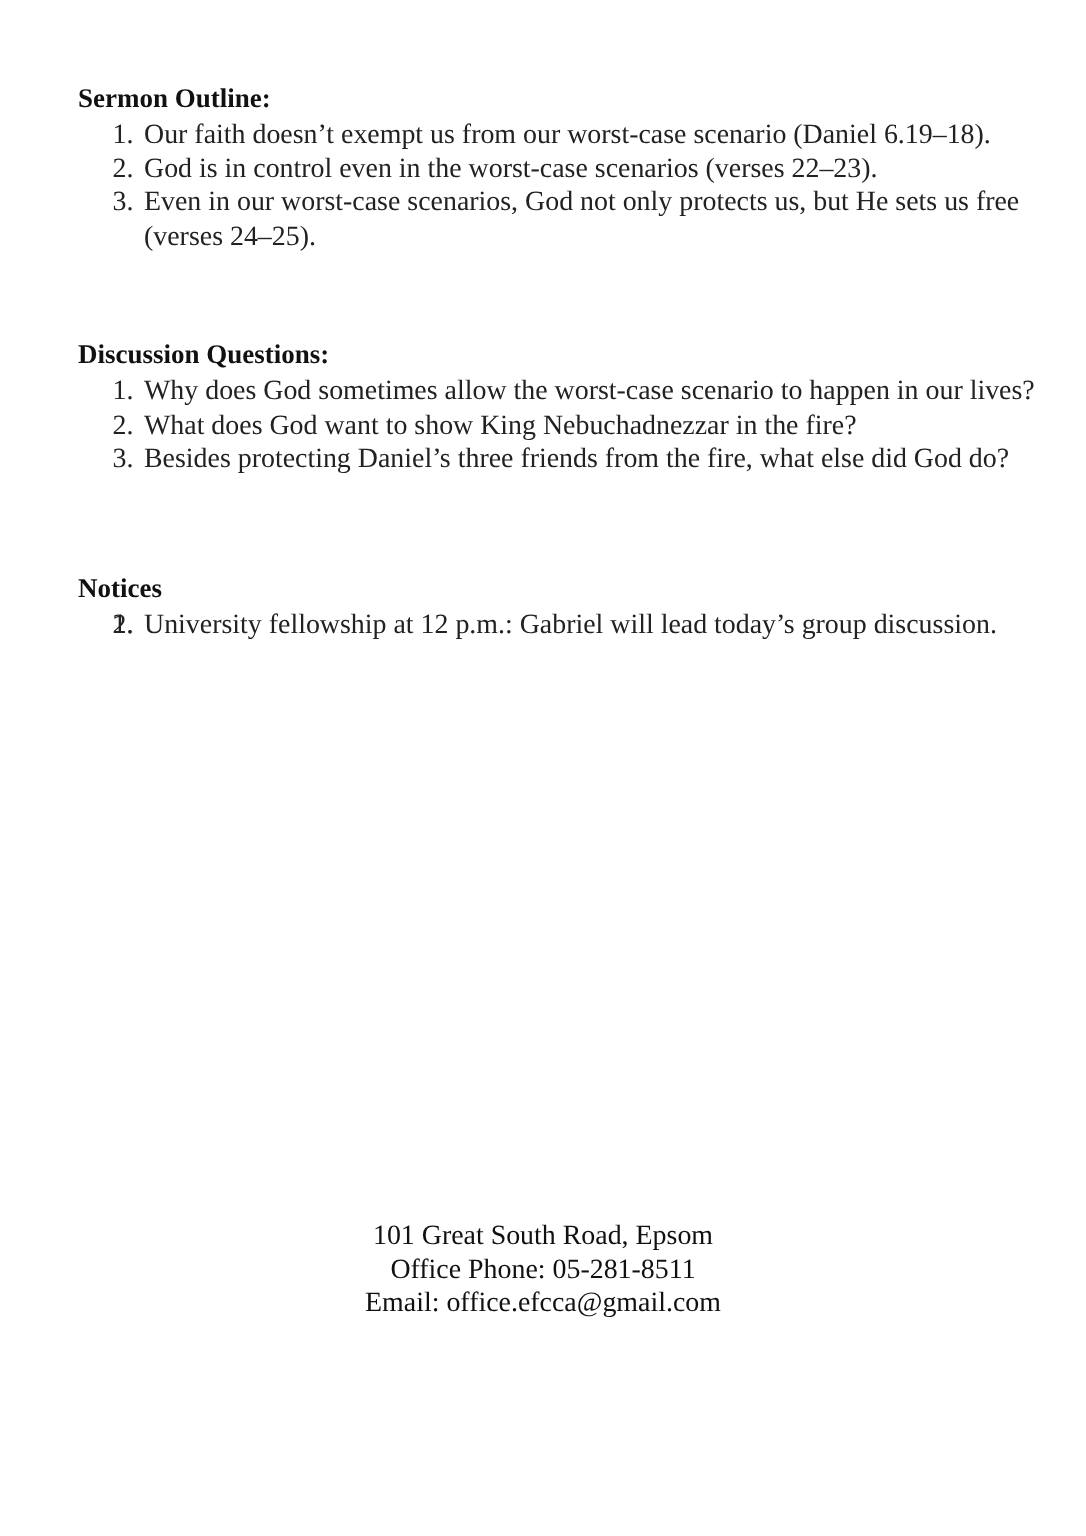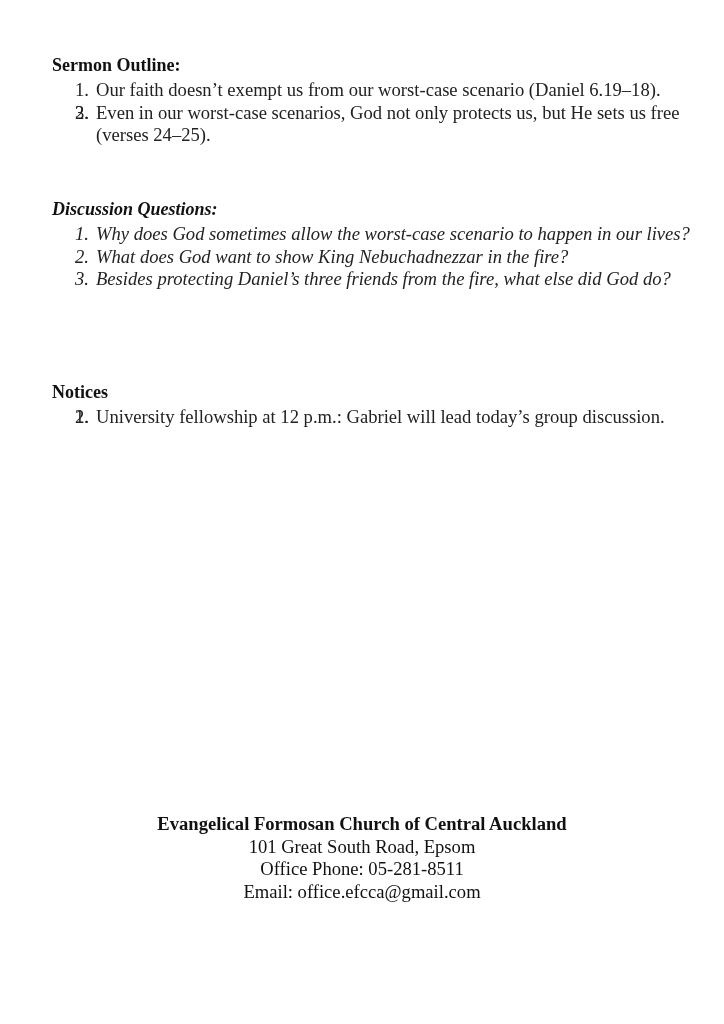--- a/index.html
+++ b/index.html
@@ -4,21 +4,21 @@
   <style>
     html, body { margin: 0; padding: 0; background: #ffffff; }
     body {
       width: 724px; height: 1024px; position: relative; overflow: hidden;
       font-family: "Liberation Serif", "DejaVu Serif", serif;
       color: #111111;
     }
     .page { position: absolute; left: 0; top: 0; width: 724px; height: 1024px; border-radius: 24px; }
     .section { position: absolute; left: 52px; width: 640px; }
     .sec-sermon { top: 54px; }
-    .sec-discussion { top: 198px; font-style: italic; }
+    .sec-discussion { top: 225px; }
     .sec-notices { top: 381px; }
     h2 {
       margin: 0; font-size: 18px; font-weight: bold; line-height: 23px;
       color: #111;
     }
     ol {
       margin: 2px 0 0 0; padding: 0; list-style: none;
     }
     ol li {
       position: relative; padding-left: 44px; font-size: 18.6px; line-height: 22.6px;
@@ -36,21 +36,21 @@
   </style>
 </head>
 <body>
 
 <div class="page">
 
   <div class="section sec-sermon">
     <h2>Sermon Outline:</h2>
     <ol>
       <li><span class="num">1.</span><span>Our faith doesn’t exempt us from our worst-case scenario (Daniel 6.19–18).</span></li>
-      <li><span class="num">2.</span></li>
+      <li><span class="num">2.</span><span>God is in control even in the worst-case scenarios (verses 22–23).</span></li>
       <li><span class="num">3.</span><span>Even in our worst-case scenarios, God not only protects us, but He sets us free (verses 24–25).</span></li>
     </ol>
   </div>
 
   <div class="section sec-discussion">
     <h2>Discussion Questions:</h2>
     <ol>
       <li><span class="num">1.</span><span>Why does God sometimes allow the worst-case scenario to happen in our lives?</span></li>
       <li><span class="num">2.</span><span>What does God want to show King Nebuchadnezzar in the fire?</span></li>
       <li><span class="num">3.</span><span>Besides protecting Daniel’s three friends from the fire, what else did God do?</span></li>
@@ -59,20 +59,19 @@
 
   <div class="section sec-notices">
     <h2>Notices</h2>
     <ol>
       <li><span class="num">1.</span></li>
       <li><span class="num">2.</span><span>University fellowship at 12 p.m.: Gabriel will lead today’s group discussion.</span></li>
     </ol>
   </div>
 
   <div class="footer">
-    <div class="org">Evangelical Formosan Church of Central Auckland</div>
     <div>101 Great South Road, Epsom</div>
     <div>Office Phone: 05-281-8511</div>
     <div>Email: office.efcca@gmail.com</div>
     <div class="gap"></div>
   </div>
 
 </div>
 
 </body></html>

